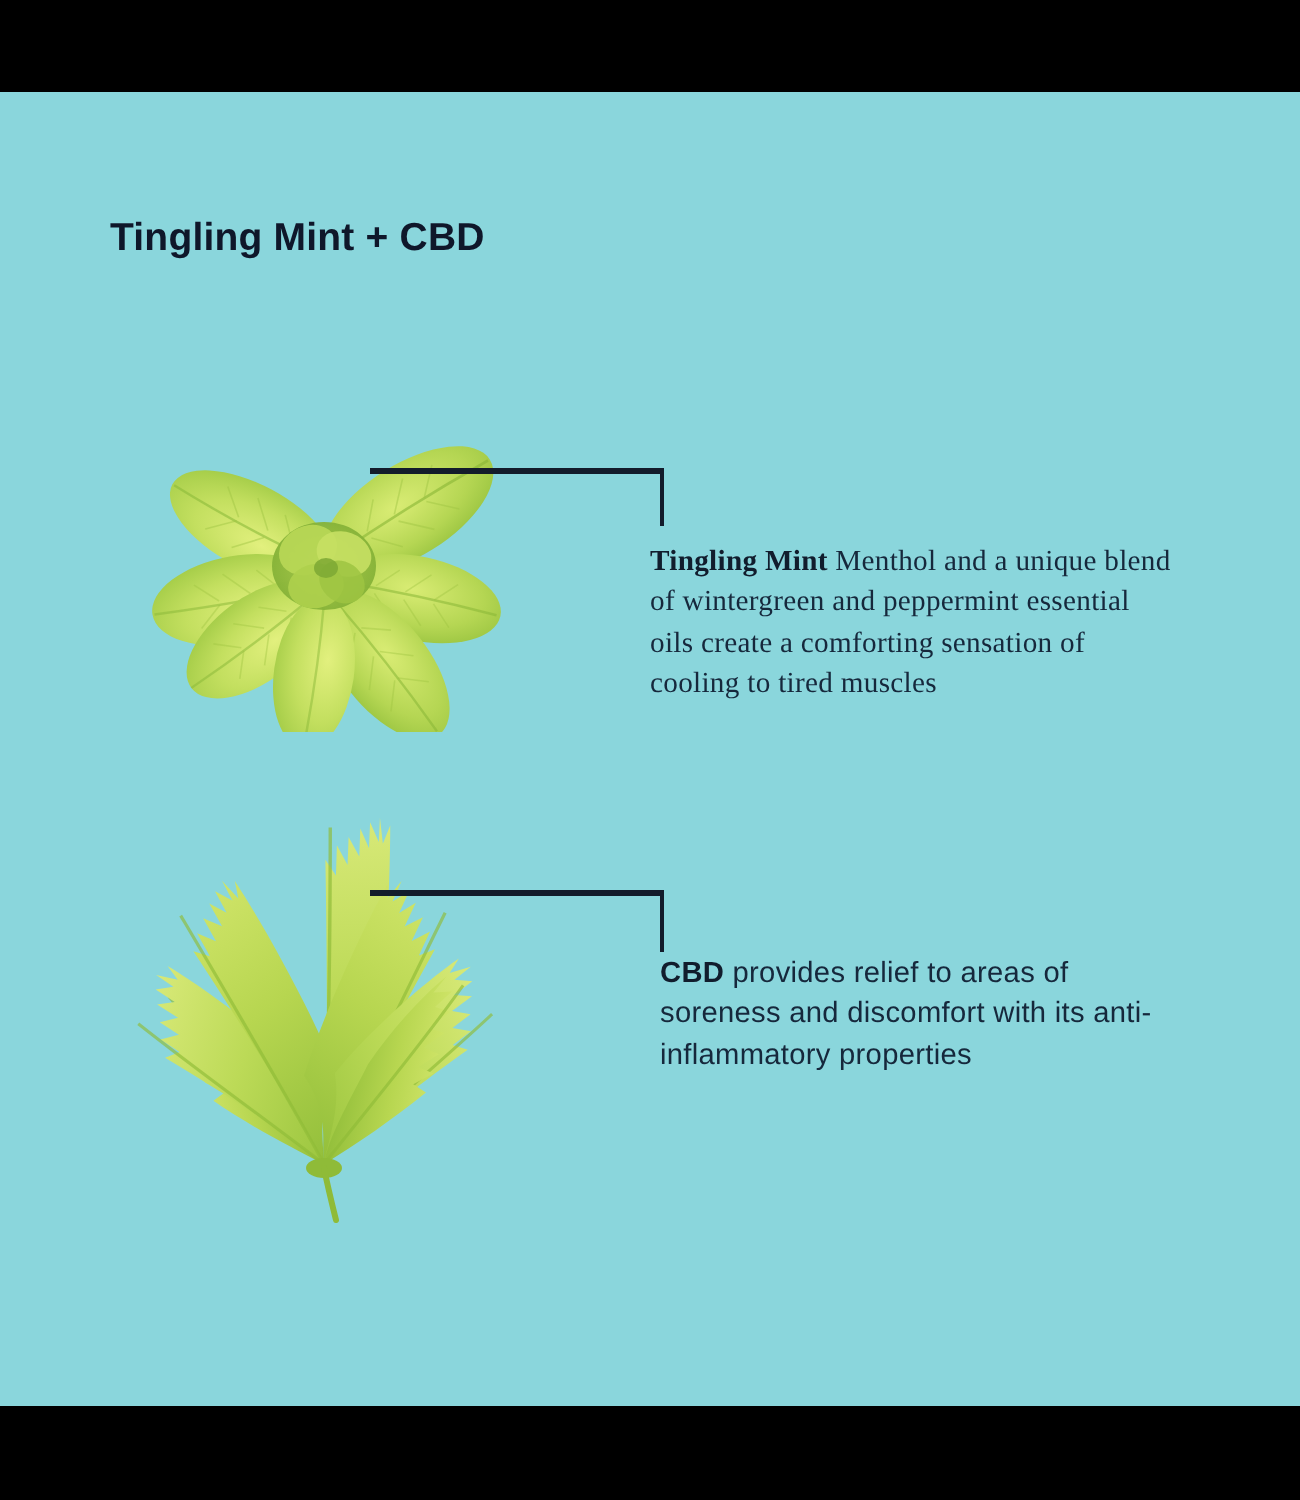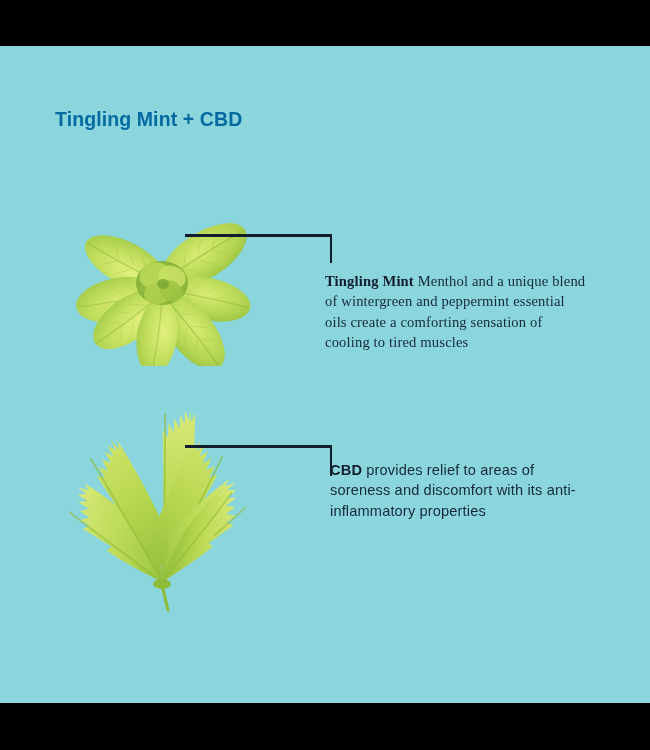--- a/index.html
+++ b/index.html
@@ -41,21 +41,21 @@
     background: #8ad6dc;
     overflow: hidden;
   }
   .page-title {
     position: absolute;
     left: 55px;
     top: 62px;
     font-size: 19.5px;
     font-weight: bold;
     letter-spacing: 0.1px;
-    color: #0369a1;
+    color: #0f172a;
     white-space: nowrap;
   }
   
   .connector {
     position: absolute;
   }
   .connector .h-seg {
     position: absolute;
     left: 0;
     top: 0;
@@ -89,21 +89,21 @@
     color: #111d2d;
   }
   #desc-mint {
     left: 325px;
     top: 225px;
     width: 265px;
     font-family: Liberation Serif, serif;
   }
   #desc-cbd {
     left: 330px;
-    top: 414px;
+    top: 431px;
     width: 258px;
   }
 
   
   .art {
     position: absolute;
   }
   #art-mint {
     left: 58px;
     top: 155px;

